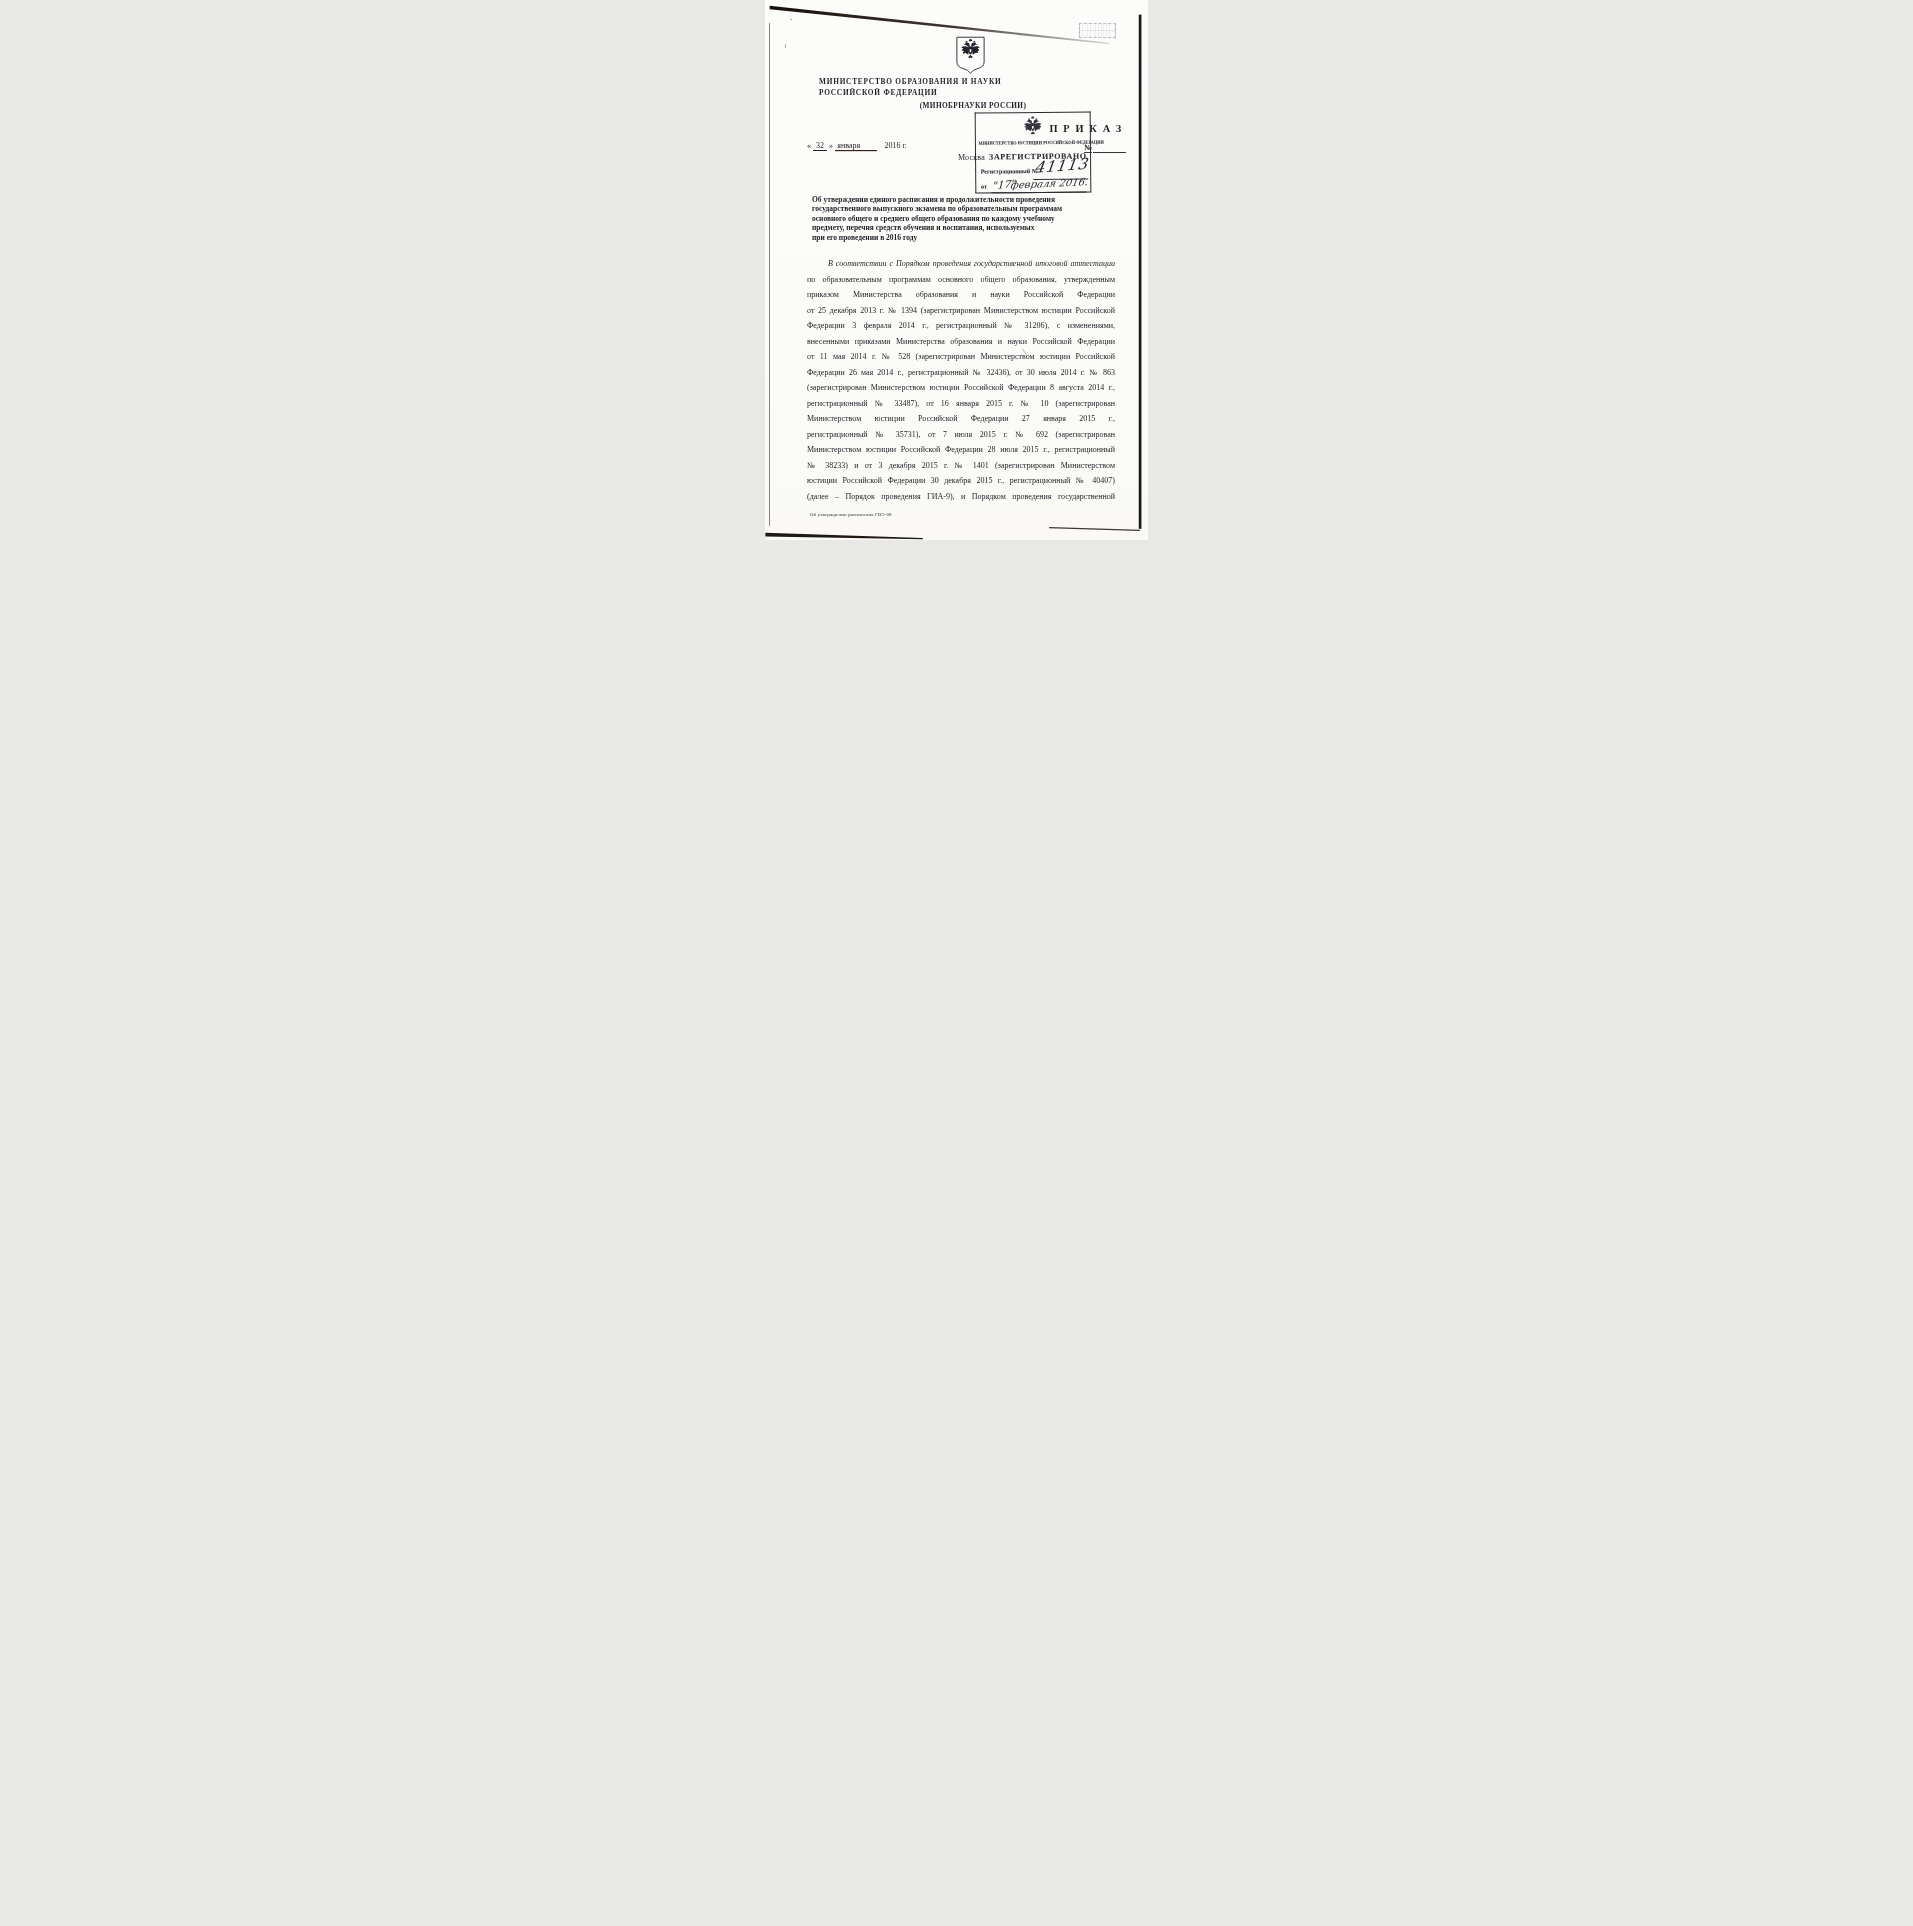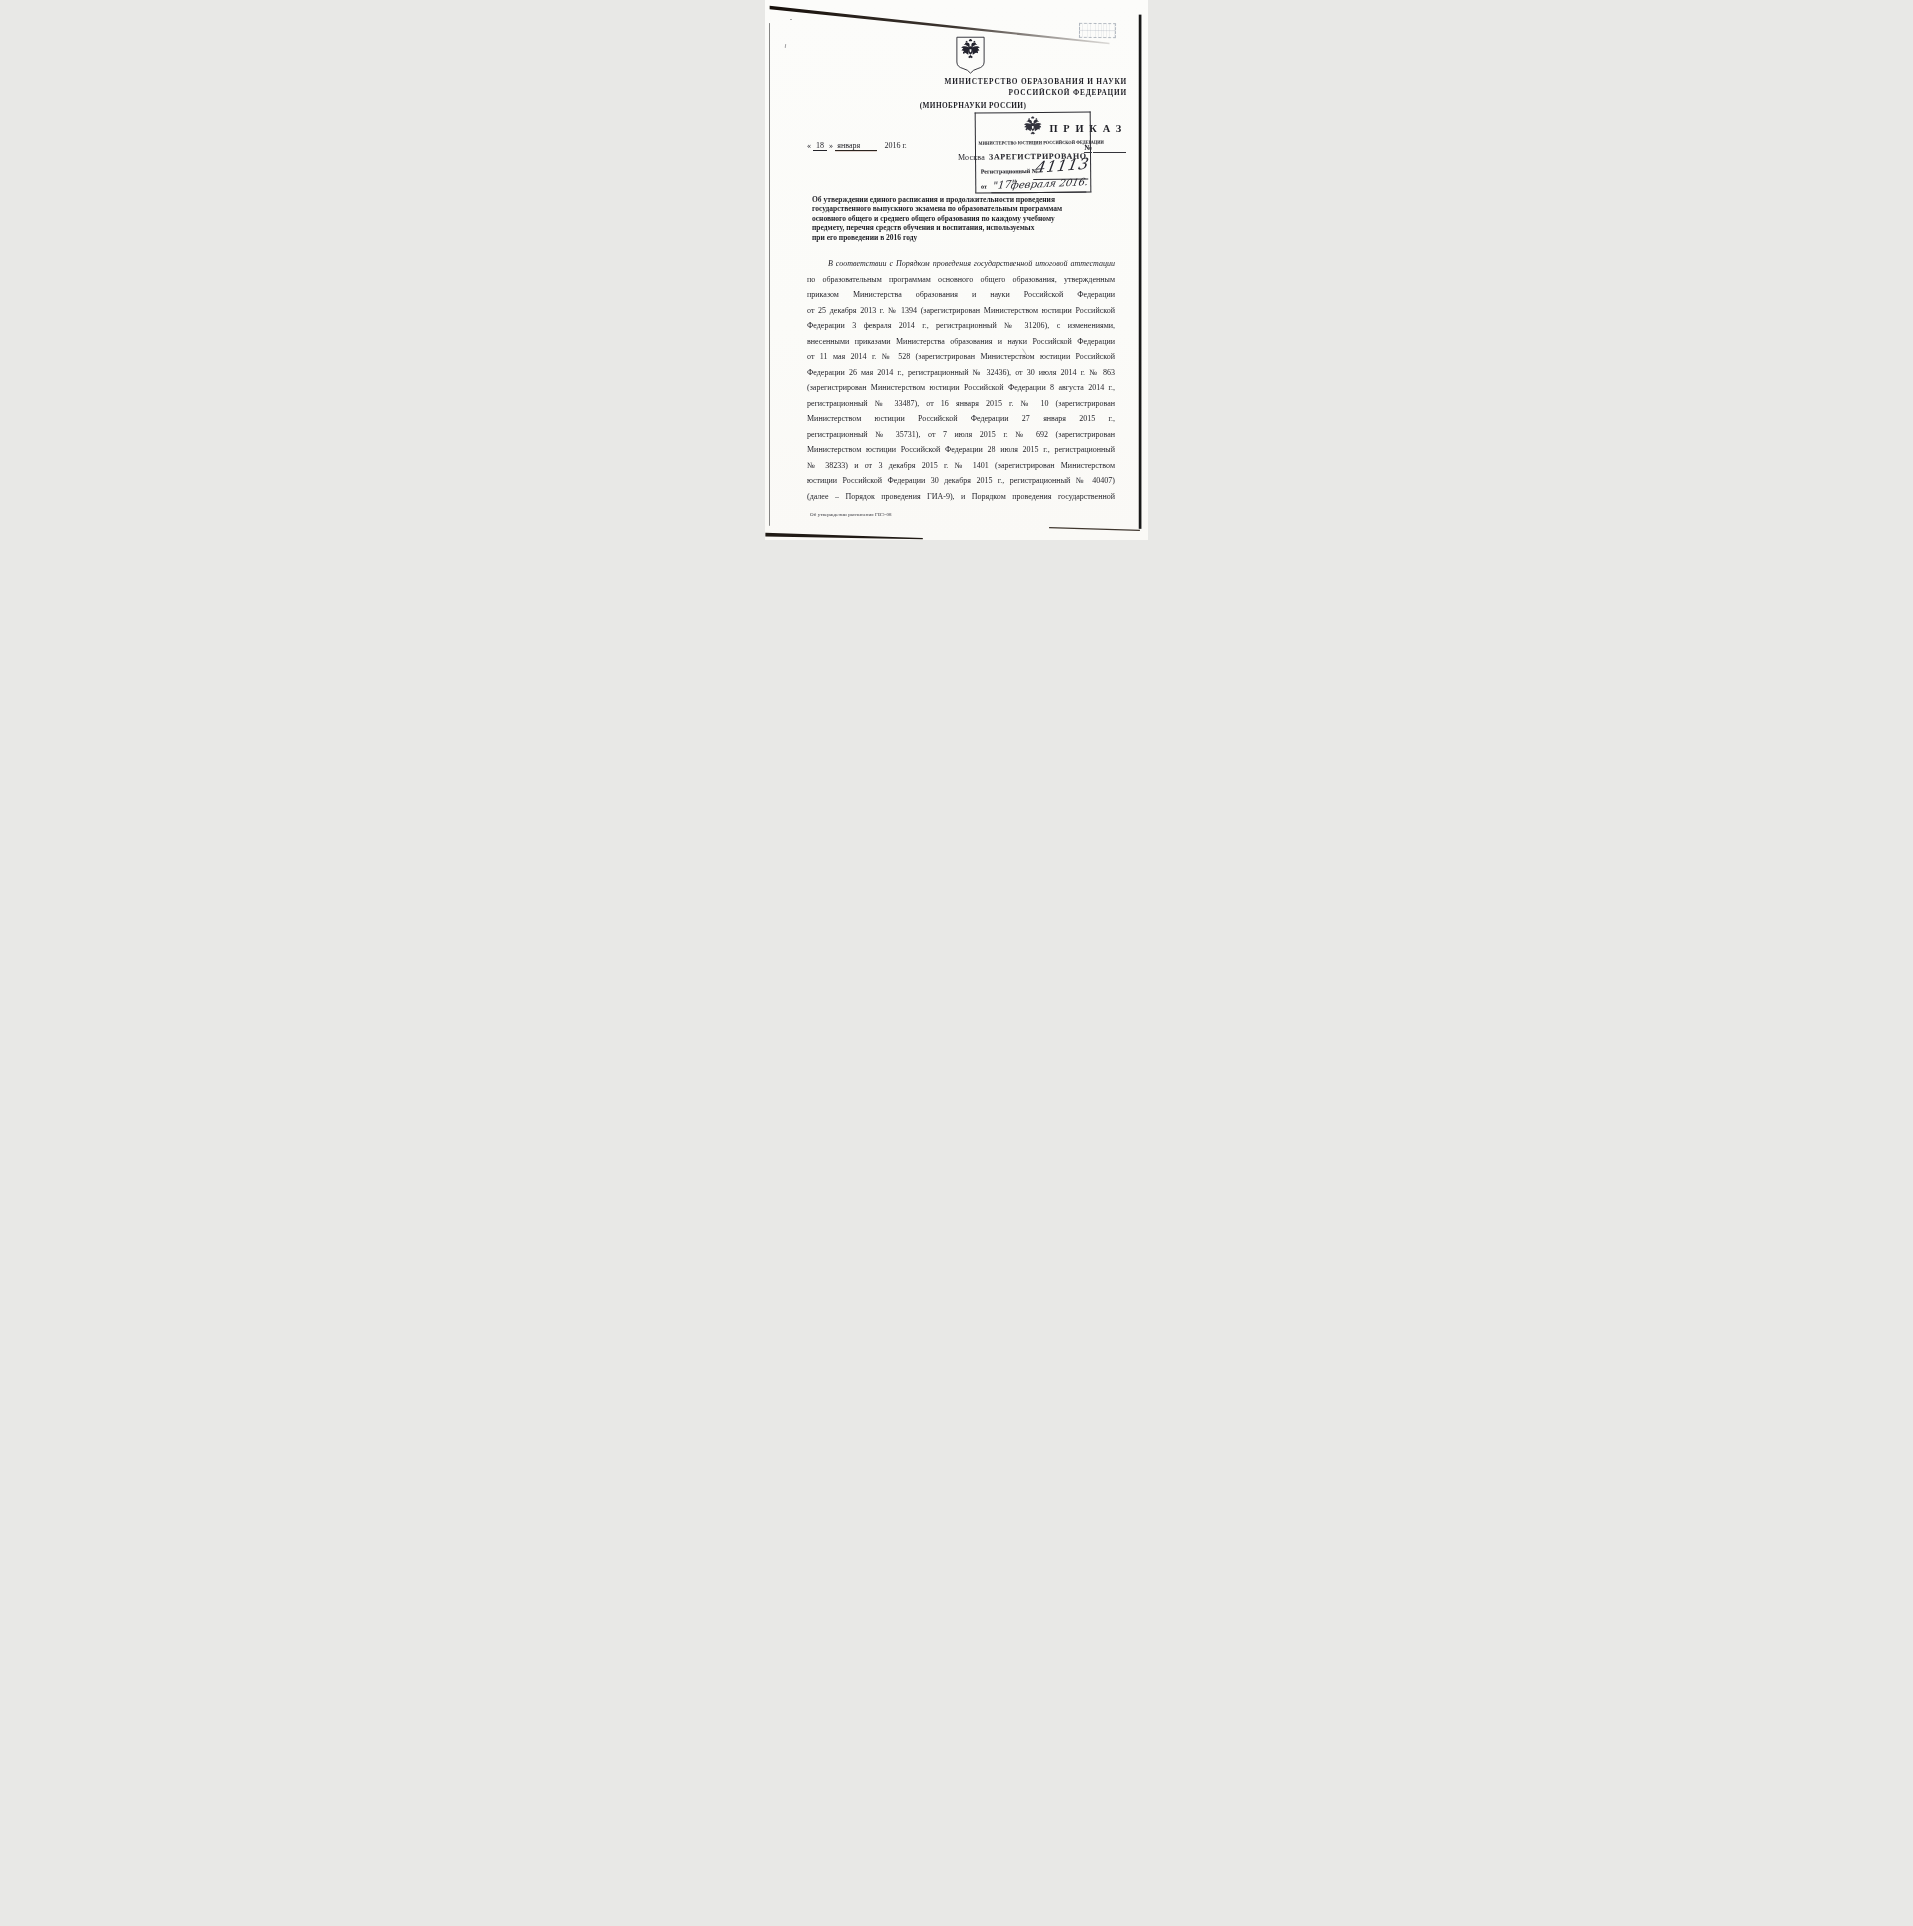--- a/index.html
+++ b/index.html
@@ -7,21 +7,21 @@
   .page {
     position:relative; width:383px; height:540px; margin:0 auto;
     background:linear-gradient(180deg,#fcfcfa 0%,#fbfbf8 60%,#faf9f6 100%);
     font-family:"Liberation Serif","DejaVu Serif",serif;
     color:#1f1f26; overflow:hidden;
   }
   
   .emblem { position:absolute; left:190px; top:36px; width:31px; height:39px; }
   .stamp-eagle { position:absolute; left:50%; transform:translateX(-50%); top:3.1px; width:21.6px; height:23px; opacity:.92; }
   
-  .ministry { position:absolute; left:54px; top:77px; width:308px; text-align:right;
+  .ministry { position:absolute; left:54px; top:77px; width:308px; text-align:left;
     font-weight:bold; font-size:7.3px; letter-spacing:0.8px; line-height:10.8px; }
   .ministry-short { position:absolute; left:54px; top:101px; width:308px; text-align:center;
     font-weight:bold; font-size:7.3px; letter-spacing:0.4px; }
   .doc-type { position:absolute; left:54px; top:123px; width:308px; text-align:right;
     font-weight:bold; font-size:10.4px; letter-spacing:5.8px; }
   
   .date-row { position:absolute; left:42px; top:141px; font-size:8px; white-space:nowrap; }
   .u-day { display:inline-block; width:14px; text-align:center; border-bottom:0.8px solid #23232a; }
   .u-month { display:inline-block; width:42px; padding-left:2.3px; border-bottom:0.8px solid #2a241f;
     box-shadow:0 0.8px 0 -0.2px rgba(120,60,40,.35); }
@@ -101,21 +101,21 @@
   <div class="ministry">
     <div>МИНИСТЕРСТВО ОБРАЗОВАНИЯ И НАУКИ</div>
     <div>РОССИЙСКОЙ ФЕДЕРАЦИИ</div>
   </div>
   <div class="ministry-short">(МИНОБРНАУКИ РОССИИ)</div>
 
   <div class="doc-type">ПРИКАЗ</div>
 
   <div class="date-row pad">
     <span>«</span>
-    <span class="u-day">18</span>
+    <span class="u-day">32</span>
     <span>»</span>
     <span class="u-month">января</span>
     <span class="year">2016 г.</span>
   </div>
 
   <span class="form-no">№</span>
   <span class="order-number">34</span>
   <div class="order-number-line"></div>
 
   <div class="city">Москва</div>

